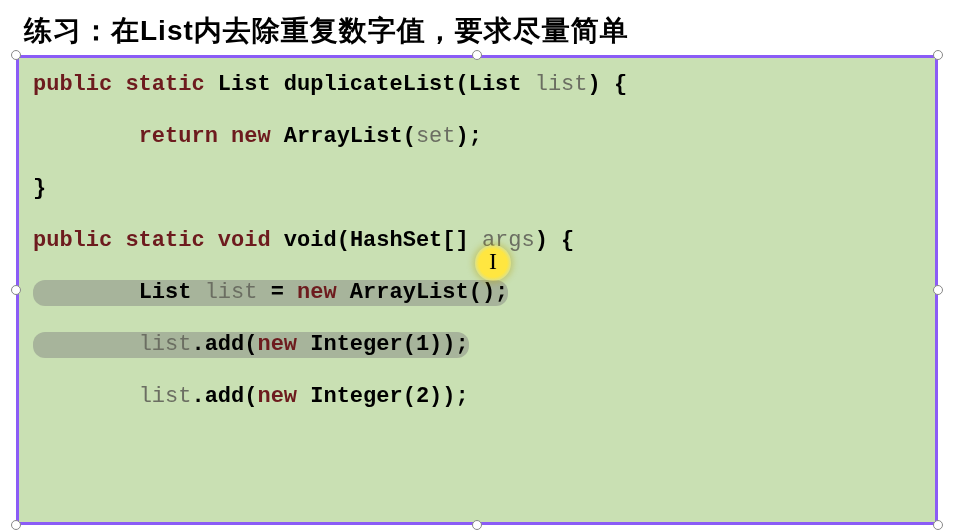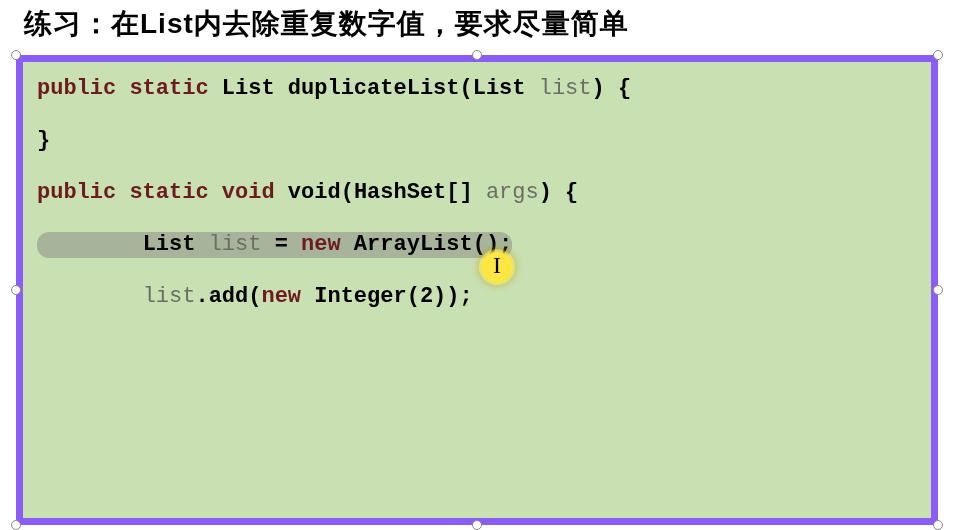--- a/index.html
+++ b/index.html
@@ -11,36 +11,36 @@
       width: 954px;
       height: 530px;
       background: #fff;
       font-family: "Microsoft YaHei", "SimSun", sans-serif;
       position: relative;
       overflow: hidden;
     }
     .title {
       font-size: 28px;
       font-weight: bold;
-      padding: 5px 20px 6px 24px;
+      padding: 12px 20px 6px 24px;
       color: #000;
       letter-spacing: 1px;
     }
     .code-box-wrap {
       position: absolute;
       left: 16px;
       top: 55px;
       width: 922px;
       height: 470px;
     }
     .code-box {
       width: 100%;
       height: 100%;
       background: #c9e0b3;
-      border: 7px solid #8b5cf6;
+      border: 3px solid #8b5cf6;
       padding: 14px 20px 10px 14px;
       font-family: "Consolas", "Courier New", monospace;
       font-size: 22px;
       line-height: 26px;
       position: relative;
     }
     .handle {
       position: absolute;
       width: 10px;
       height: 10px;
@@ -97,23 +97,25 @@
     }
   </style>
 </head>
 <body>
 
 <div class="title">练习：在List内去除重复数字值，要求尽量简单</div>
 
 <div class="code-box-wrap">
   <div class="code-box">
 <pre><span class="line"><span class="kw">public</span> <span class="kw">static</span> <span class="type">List</span> <span class="type">duplicateList</span><span class="pn">(</span><span class="type">List</span> <span class="id">list</span><span class="pn">) {</span></span>
+<span class="line"><span>        </span><span class="kw">return</span><span> </span><span class="kw">new</span><span class="type"> ArrayList(</span><span class="id">set</span><span class="pn">);</span></span>
 <span class="line"><span class="pn">}</span></span>
 <span class="line"><span class="kw">public</span> <span class="kw">static</span> <span class="kw">void</span> <span class="type">void</span><span class="pn">(</span><span class="type">HashSet[]</span> <span class="id">args</span><span class="pn">) {</span></span>
 <span class="line"><span class="sel"><span>        </span><span class="type">List</span> <span class="id">list</span><span class="pn"> = </span><span class="kw">new</span><span class="type"> ArrayList();</span></span></span>
+<span class="line"><span class="sel"><span>        </span><span class="id">list</span><span class="pn">.add(</span><span class="kw">new</span><span class="type"> Integer(</span><span class="pn">1</span><span class="pn">));</span></span></span>
 <span class="line"><span>        </span><span class="id">list</span><span class="pn">.add(</span><span class="kw">new</span><span class="type"> Integer(</span><span class="pn">2</span><span class="pn">));</span></span>
 
 
 
 
 
 
 
 </pre>
 

